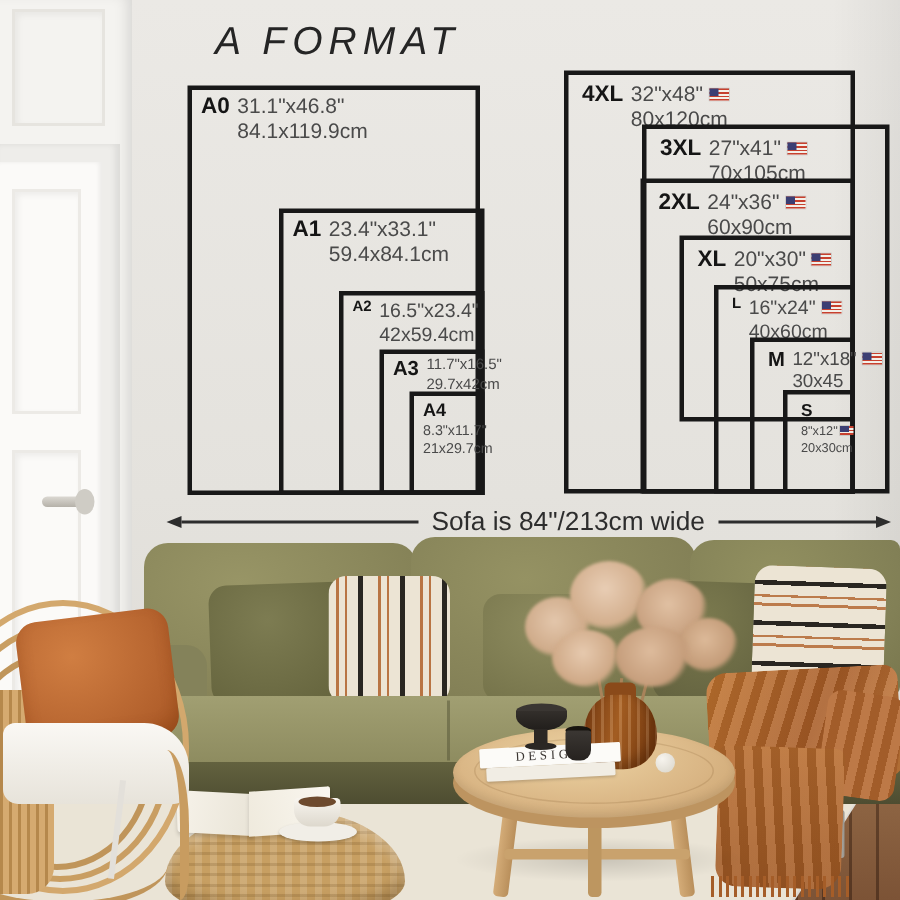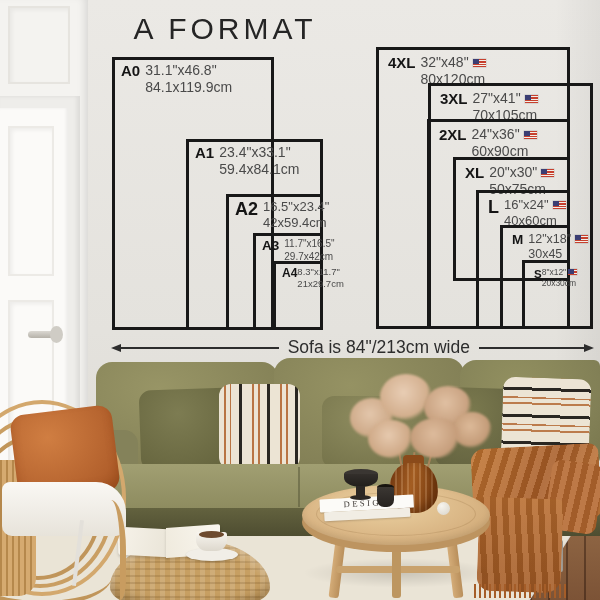--- a/index.html
+++ b/index.html
@@ -4,33 +4,33 @@
 <style>
   html,body{margin:0;padding:0;background:#fff;}
   #stage{position:relative;width:600px;height:600px;overflow:hidden;
          font-family:"Liberation Sans",sans-serif;background:#e5e3df;}
   #stage *{box-sizing:border-box;}
   .ph{position:absolute;}
 
   
   .chart-layer{position:absolute;inset:0;z-index:40;}
   .chart-title{position:absolute;color:#252525;text-align:center;white-space:nowrap;}
-  #title-left{left:126px;top:12px;width:198px;font-size:30px;font-weight:500;letter-spacing:4px;}
+  #title-left{left:126px;top:12px;width:198px;font-size:26px;font-weight:500;letter-spacing:4px;font-style:italic;}
   #title-right{left:376px;top:7px;width:194px;font-size:31px;font-weight:400;letter-spacing:1px;}
   .size-box{position:absolute;border:3px solid #181818;}
   .lab{position:absolute;top:2px;left:6px;display:flex;gap:5px;line-height:1.2;
        color:#4a4a4a;white-space:nowrap;}
   .right-chart .lab{left:9px;top:4px;}
   .lab .code{font-weight:700;color:#151515;}
   .dims{display:flex;flex-direction:column;}
   .lab-lg{font-size:14px;}        .lab-lg .code{font-size:15px;}
-  .lab-tight{font-size:13px;}     .lab-tight .code{font-size:18px;text-align:right;}
+  .lab-tight{font-size:13px;}     .lab-tight .code{font-size:10px;text-align:right;}
   .lab-md{font-size:12.5px;}      .lab-md .code{font-size:13.5px;}
   .lab-a3{font-size:10px;line-height:1.25;} .lab-a3 .code{font-size:13.5px;}
-  .lab-stack{flex-direction:row;gap:0;}
+  .lab-stack{flex-direction:column;gap:0;}
   .lab-a4{font-size:9.5px;line-height:1.3;} .lab-a4 .code{font-size:12px;}
   .lab-s{font-size:8.5px;line-height:1.3;}  .lab-s .code{font-size:11.5px;}
   .flag{display:inline-block;width:13px;height:8px;margin-left:4px;position:relative;
         vertical-align:0px;background:repeating-linear-gradient(180deg,#c7402e 0 1.2px,#f3efe8 1.2px 2.4px);
         box-shadow:0 0 0 0.5px rgba(0,0,0,.15);}
   .flag::before{content:"";position:absolute;left:0;top:0;width:6px;height:4.5px;background:#3b3e73;}
   .lab-s .flag{width:9px;height:6px;margin-left:2px;}
 
   
   .sofa-arrow{position:absolute;left:111px;top:337px;width:483px;height:22px;z-index:40;
@@ -181,21 +181,21 @@
                   background:linear-gradient(180deg,#faf8f4,#e7e3da);"></div>
       <div style="position:absolute;left:104px;top:104px;width:30px;height:100px;border-right:6px solid #c89c60;border-radius:0 50% 20% 0;"></div>
       <div style="position:absolute;left:84px;top:124px;width:4px;height:66px;background:#e3e0da;transform:rotate(7deg);"></div>
       <div style="position:absolute;left:-20px;top:150px;width:140px;height:60px;border-bottom:5px solid #c0955a;border-radius:50%;"></div>
     </div>
   </div>
 
   <div class="chart-layer">
     <div class="chart-title" id="title-left">A FORMAT</div>
     <div id="chart-left">
-        <div class="size-box" style="left: 112px; top: 57px; width: 162px; height: 273px;">
+        <div class="size-box" style="left: 125px; top: 57px; width: 195px; height: 273px;">
           <div class="lab lab-lg">
             <span class="code">A0</span>
             <span class="dims">
               <span class="ln1"><span>31.1"x46.8"</span></span>
               <span class="ln2">84.1x119.9cm</span>
             </span>
           </div>
         </div>
         <div class="size-box" style="left: 186px; top: 139px; width: 137px; height: 191px;">
           <div class="lab lab-lg">

